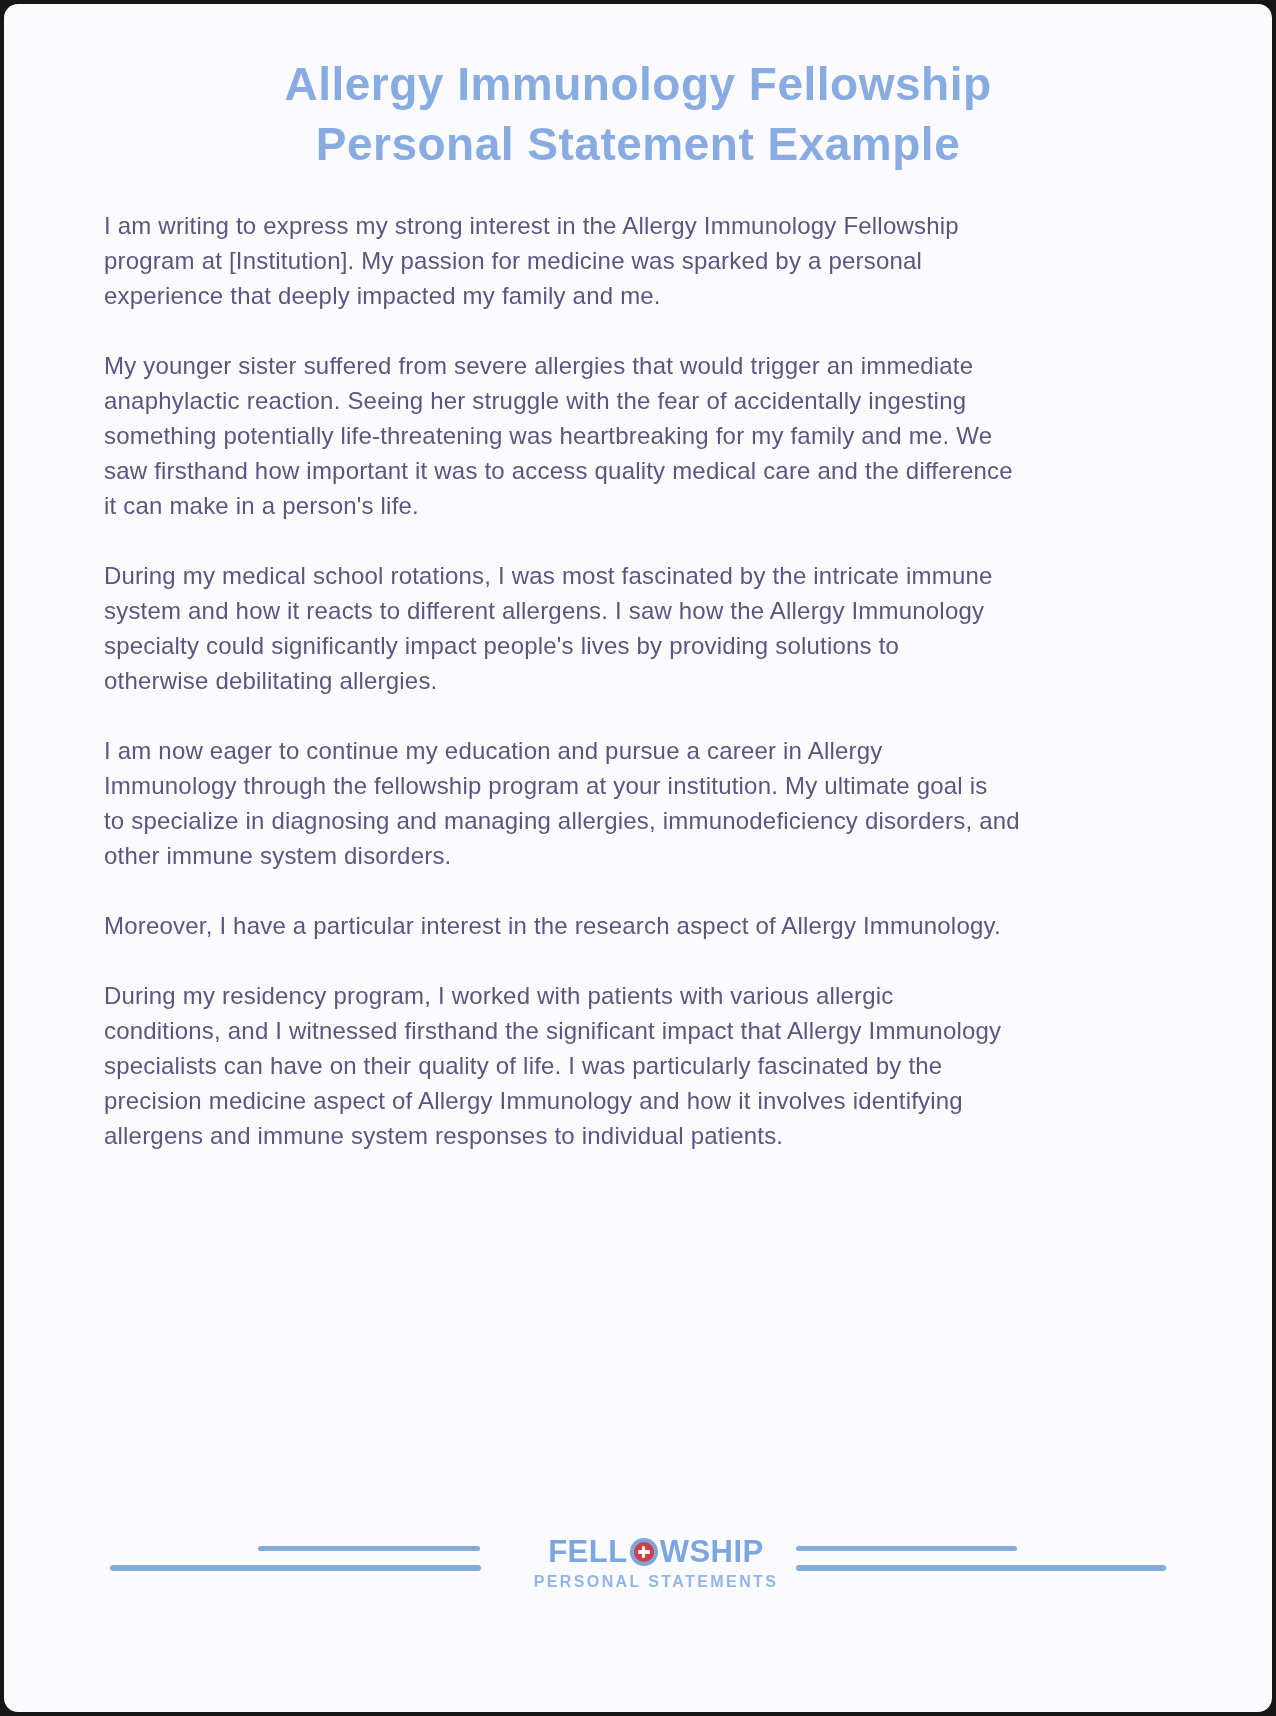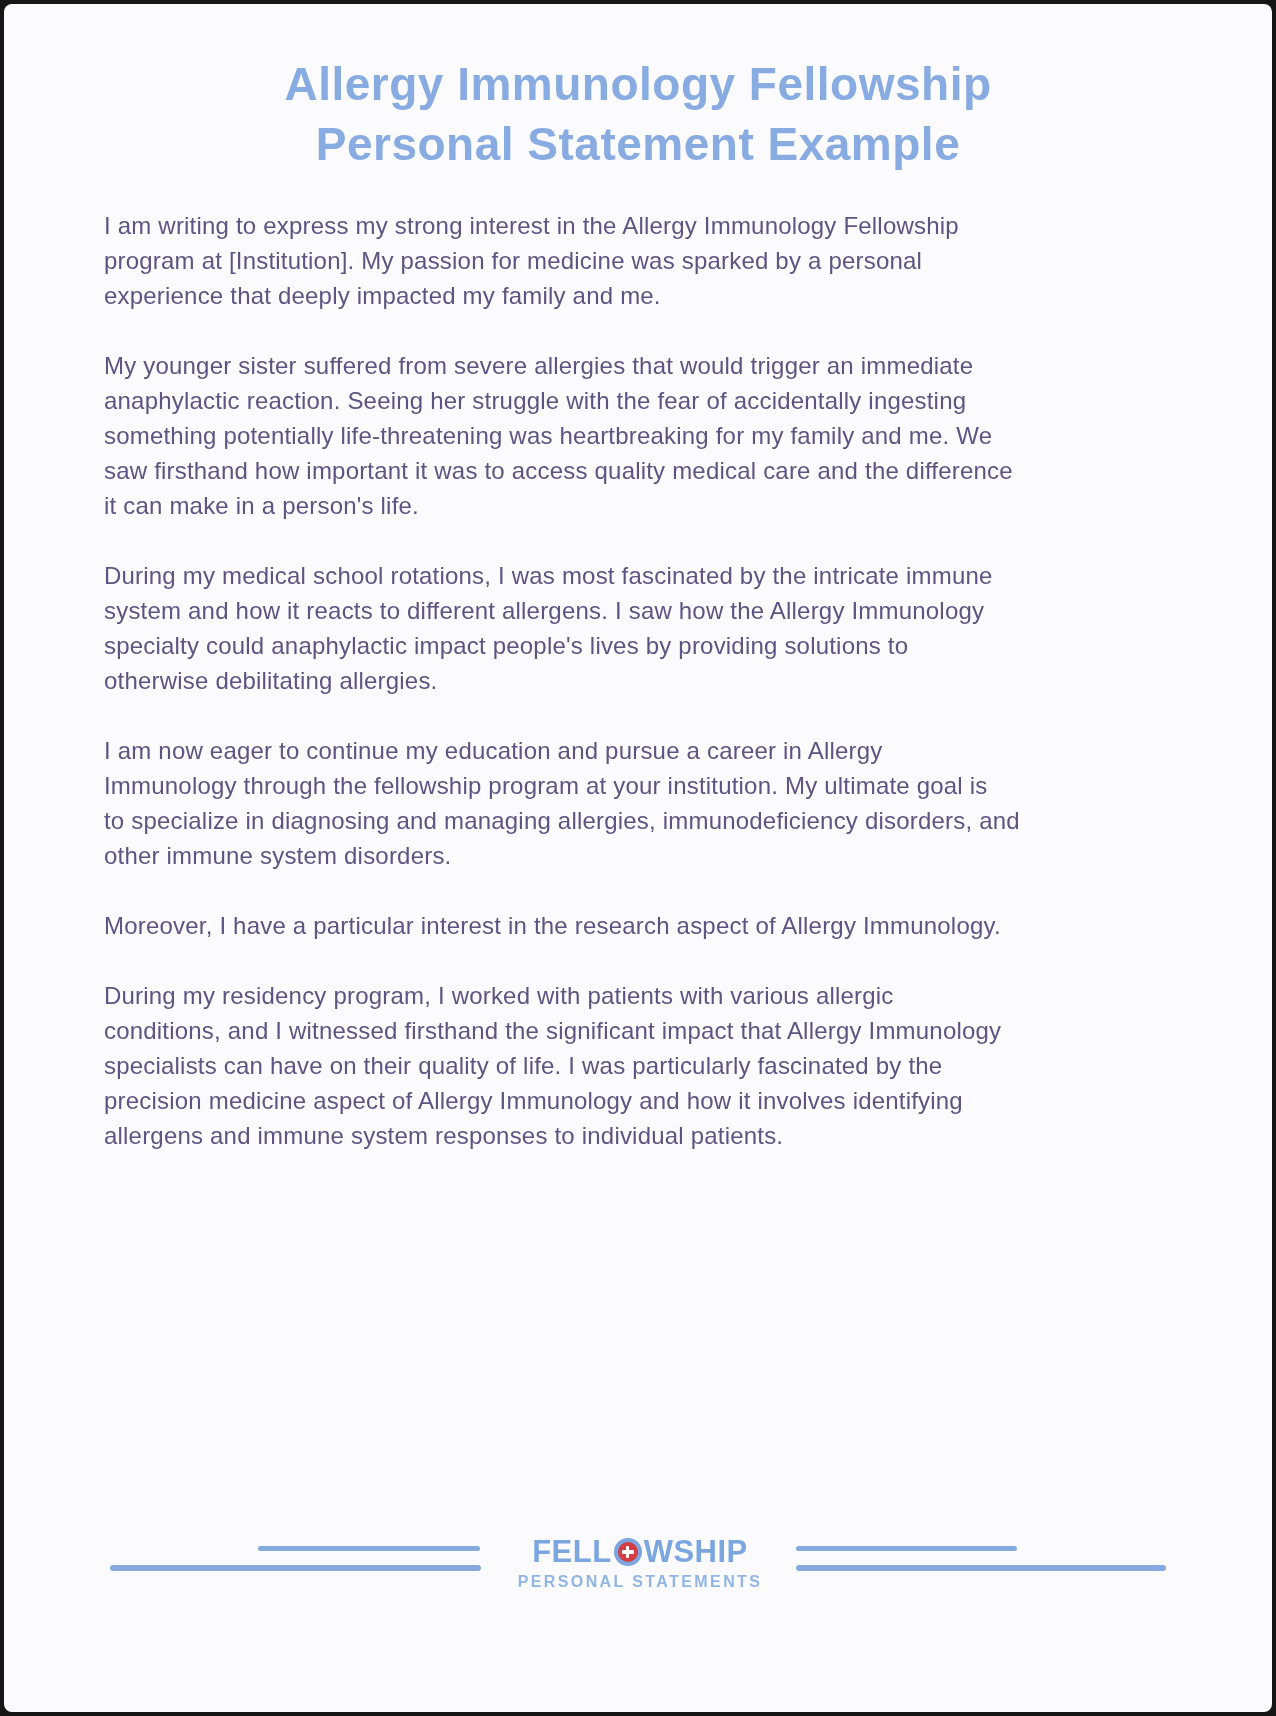--- a/index.html
+++ b/index.html
@@ -7,21 +7,21 @@
   body {
     width: 1276px; height: 1716px;
     background: #161616;
     font-family: "Liberation Sans", "DejaVu Sans", sans-serif;
     position: relative;
   }
   .page {
     position: absolute;
     inset: 4px;
     background: #fbfbfd;
-    border-radius: 8px;
+    border-radius: 14px;
     overflow: hidden;
   }
   .doc-title {
     margin: 50px 60px 0;
     text-align: center;
     font-size: 46px;
     line-height: 60px;
     font-weight: bold;
     color: #88abe2;
     letter-spacing: 0.5px;
@@ -43,21 +43,21 @@
     position: absolute;
     background: #85aade;
     border-radius: 4px;
   }
   .line-left-top  { left: 254px; top: 1542px; width: 222px; height: 5px; }
   .line-left-bot  { left: 106px; top: 1561px; width: 371px; height: 6px; }
   .line-right-top { left: 792px; top: 1542px; width: 221px; height: 5px; }
   .line-right-bot { left: 792px; top: 1561px; width: 370px; height: 6px; }
   .brand {
     position: absolute;
-    left: 512px; top: 1531px;
+    left: 528px; top: 1531px;
     width: 248px;
     text-align: center;
   }
   .brand-wordmark {
     display: flex;
     justify-content: center;
     align-items: center;
     height: 34px;
     font-size: 31px;
     font-weight: bold;
@@ -105,21 +105,21 @@
     <p>I am writing to express my strong interest in the Allergy Immunology Fellowship
 program at [Institution]. My passion for medicine was sparked by a personal
 experience that deeply impacted my family and me.</p>
     <p>My younger sister suffered from severe allergies that would trigger an immediate
 anaphylactic reaction. Seeing her struggle with the fear of accidentally ingesting
 something potentially life-threatening was heartbreaking for my family and me. We
 saw firsthand how important it was to access quality medical care and the difference
 it can make in a person's life.</p>
     <p>During my medical school rotations, I was most fascinated by the intricate immune
 system and how it reacts to different allergens. I saw how the Allergy Immunology
-specialty could anaphylactic impact people's lives by providing solutions to
+specialty could significantly impact people's lives by providing solutions to
 otherwise debilitating allergies.</p>
     <p>I am now eager to continue my education and pursue a career in Allergy
 Immunology through the fellowship program at your institution. My ultimate goal is
 to specialize in diagnosing and managing allergies, immunodeficiency disorders, and
 other immune system disorders.</p>
     <p>Moreover, I have a particular interest in the research aspect of Allergy Immunology.</p>
     <p>During my residency program, I worked with patients with various allergic
 conditions, and I witnessed firsthand the significant impact that Allergy Immunology
 specialists can have on their quality of life. I was particularly fascinated by the
 precision medicine aspect of Allergy Immunology and how it involves identifying

